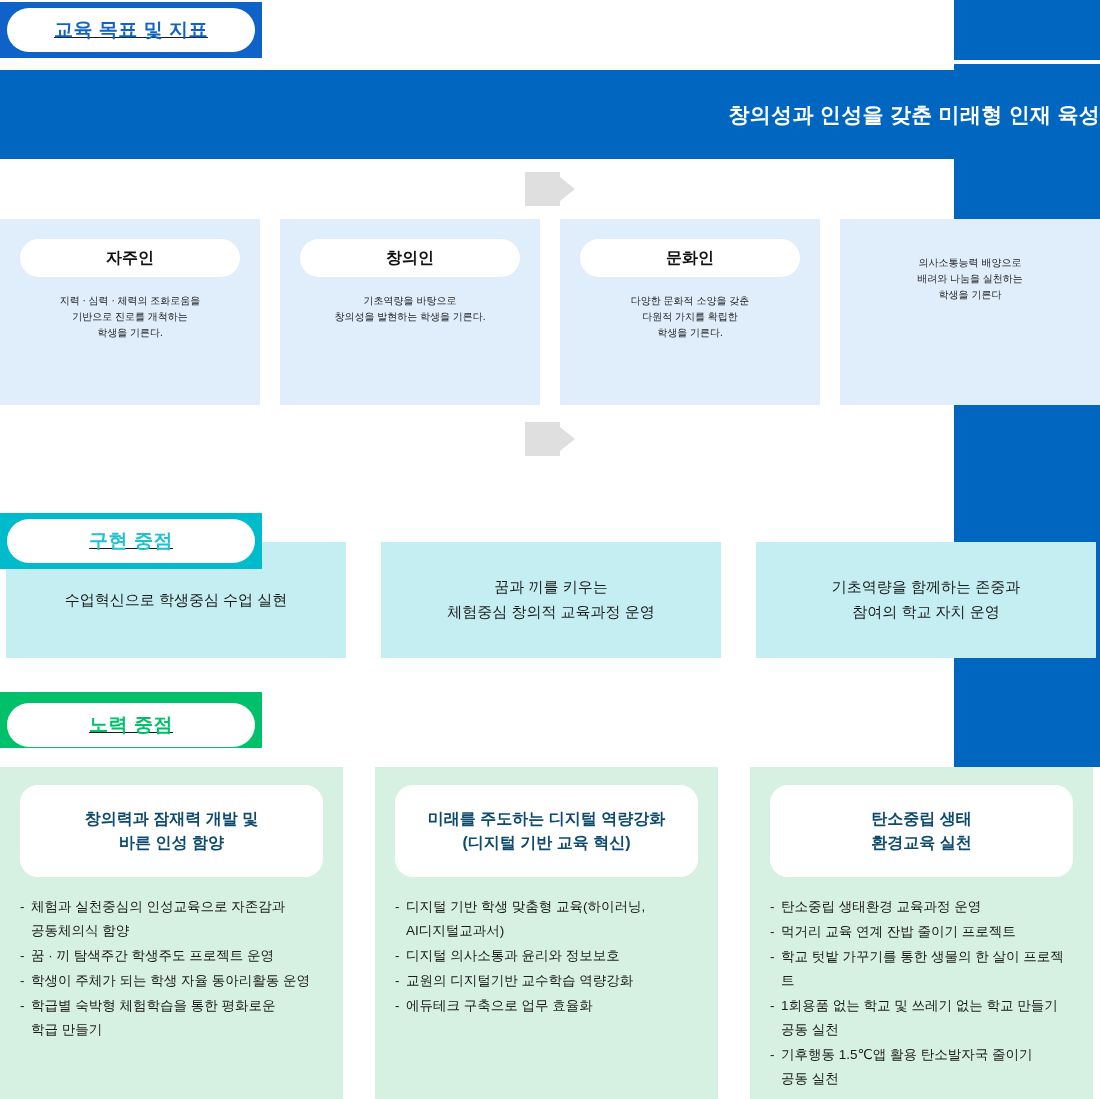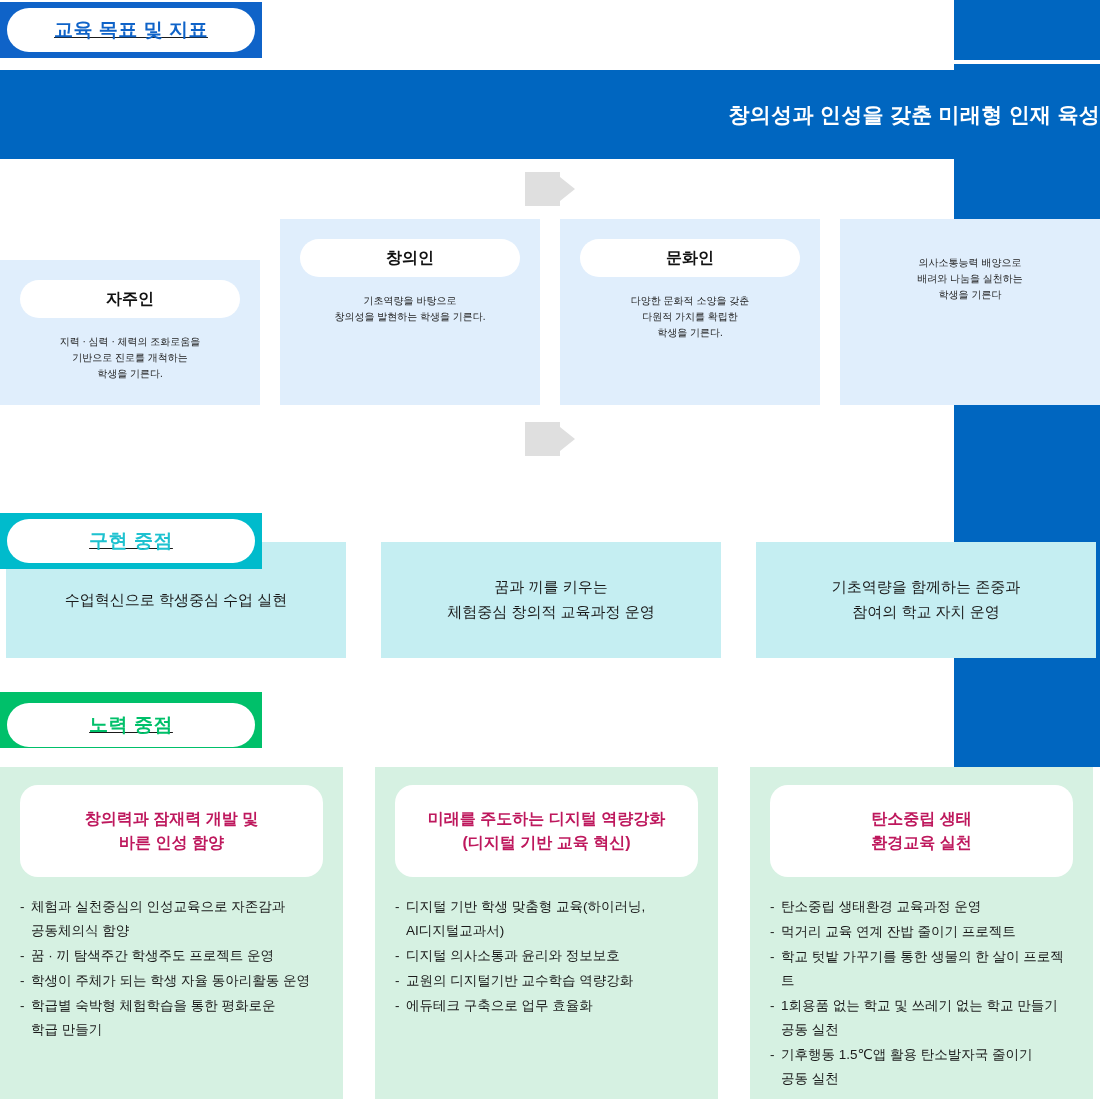--- a/index.html
+++ b/index.html
@@ -189,21 +189,21 @@
     background: #ffffff;
     border-radius: 18px;
     height: 92px;
     display: flex;
     align-items: center;
     justify-content: center;
     text-align: center;
     font-size: 16px;
     font-weight: bold;
     line-height: 1.5;
-    color: #be185d;
+    color: #0c4a6e;
     white-space: pre-line;
     padding: 0 10px;
     box-sizing: border-box;
   }
   .green-card .bullets {
     margin-top: 18px;
     font-size: 13.5px;
     line-height: 1.78;
     color: #1a1a1a;
   }
@@ -236,21 +236,21 @@
   <div class="banner-text">창의성과 인성을 갖춘 미래형 인재 육성</div>
 </div>
 
 <div class="arrow" style="left:525px;top:172px;">
   <svg width="50" height="34" viewBox="0 0 50 34" aria-hidden="true">
     <polygon points="0,0 35,0 35,5 50,17 35,29 35,34 0,34" fill="#DFDFDF"></polygon>
   </svg>
 </div>
 
 <div class="row-blue">
-  <div class="blue-card" style="background: rgb(224, 238, 252); margin-top: 41px;">
+  <div class="blue-card" style="background: rgb(224, 238, 252);">
     <div class="badge">자주인</div>
     <div class="body">지력 · 심력 · 체력의 조화로움을
 기반으로 진로를 개척하는
 학생을 기른다.</div>
   </div>
   <div class="blue-card" style="background: rgb(224, 238, 252);">
     <div class="badge">창의인</div>
     <div class="body">기초역량을 바탕으로
 창의성을 발현하는 학생을 기른다.</div>
   </div>

